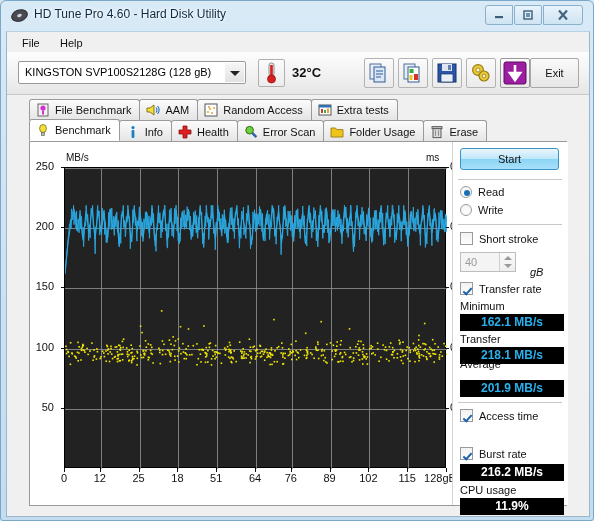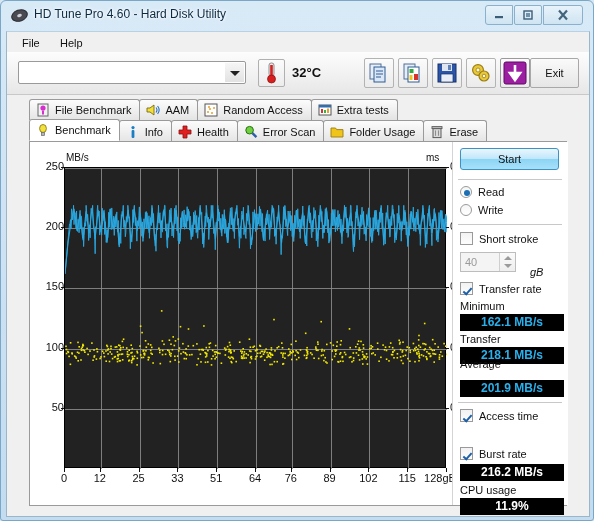--- a/index.html
+++ b/index.html
@@ -144,21 +144,21 @@
     border:1px solid #000;
   }
   #axis-left-title {
     position:absolute; left:36px; top:10px; font-size:10px; color:#111;
   }
   #axis-right-title {
     position:absolute; left:396px; top:10px; font-size:10px; color:#111;
   }
   .ytick-l {
     position:absolute; right:0; text-align:right; font-size:11px; color:#111;
-    width:34px;
+    width:24px;
   }
   .ytick-r {
     position:absolute; text-align:left; font-size:11px; color:#111;
     left:420px; width:32px;
   }
   .xtick {
     position:absolute; top:330px; font-size:11px; color:#111;
     text-align:center; width:34px;
   }
   .tickmark { position:absolute; background:#111; }
@@ -264,20 +264,21 @@
   <div id="client">
 
     <div id="menubar">
       <span class="menu-item" style="left:8px;">File</span>
       <span class="menu-item" style="left:46px;">Help</span>
     </div>
 
     <div id="toolbar">
 
       <div id="drive-select">
+        <span id="drive-label">KINGSTON SVP100S2128G (128 gB)</span>
         <span id="drive-arrow"></span>
       </div>
 
       <div id="thermo">
         <svg width="25" height="26" viewBox="0 0 25 26">
           <rect x="10" y="3" width="5" height="13" rx="2.2" fill="#e8e8e8" stroke="#777" stroke-width="0.8"></rect>
           <rect x="11.2" y="5" width="2.6" height="11" fill="#d81f1f"></rect>
           <circle cx="12.5" cy="19" r="4" fill="#d81f1f" stroke="#8a0f0f" stroke-width="0.7"></circle>
         </svg>
       </div>
@@ -1003,21 +1004,21 @@
             <span class="ytick-l" style="left: 0px; top: 258.8px;">50</span>
             <span class="tickmark" style="left: 31px; top: 266px; width: 3px; height: 1px;"></span>
             <span class="ytick-r" style="top: 258.8px;">0.10</span>
             <span class="tickmark" style="left: 416px; top: 266px; width: 3px; height: 1px;"></span>
             <span class="xtick" style="left: 17px;">0</span>
             <span class="tickmark" style="left: 34px; top: 326px; width: 1px; height: 4px;"></span>
             <span class="xtick" style="left: 52.8125px;">12</span>
             <span class="tickmark" style="left: 70px; top: 326px; width: 1px; height: 4px;"></span>
             <span class="xtick" style="left: 91.6094px;">25</span>
             <span class="tickmark" style="left: 109px; top: 326px; width: 1px; height: 4px;"></span>
-            <span class="xtick" style="left: 130.406px;">33</span>
+            <span class="xtick" style="left: 130.406px;">18</span>
             <span class="tickmark" style="left: 147px; top: 326px; width: 1px; height: 4px;"></span>
             <span class="xtick" style="left: 169.203px;">51</span>
             <span class="tickmark" style="left: 186px; top: 326px; width: 1px; height: 4px;"></span>
             <span class="xtick" style="left: 208px;">64</span>
             <span class="tickmark" style="left: 225px; top: 326px; width: 1px; height: 4px;"></span>
             <span class="xtick" style="left: 243.812px;">76</span>
             <span class="tickmark" style="left: 261px; top: 326px; width: 1px; height: 4px;"></span>
             <span class="xtick" style="left: 282.609px;">89</span>
             <span class="tickmark" style="left: 300px; top: 326px; width: 1px; height: 4px;"></span>
             <span class="xtick" style="left: 321.406px;">102</span>

